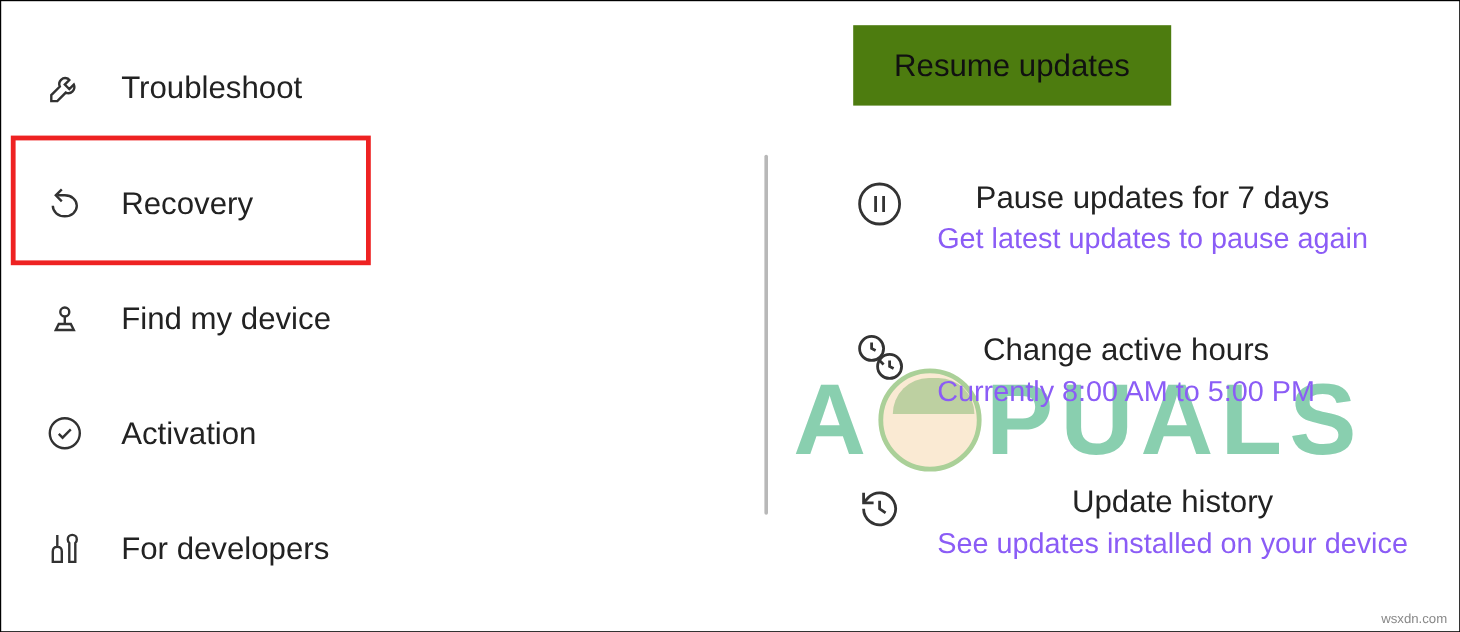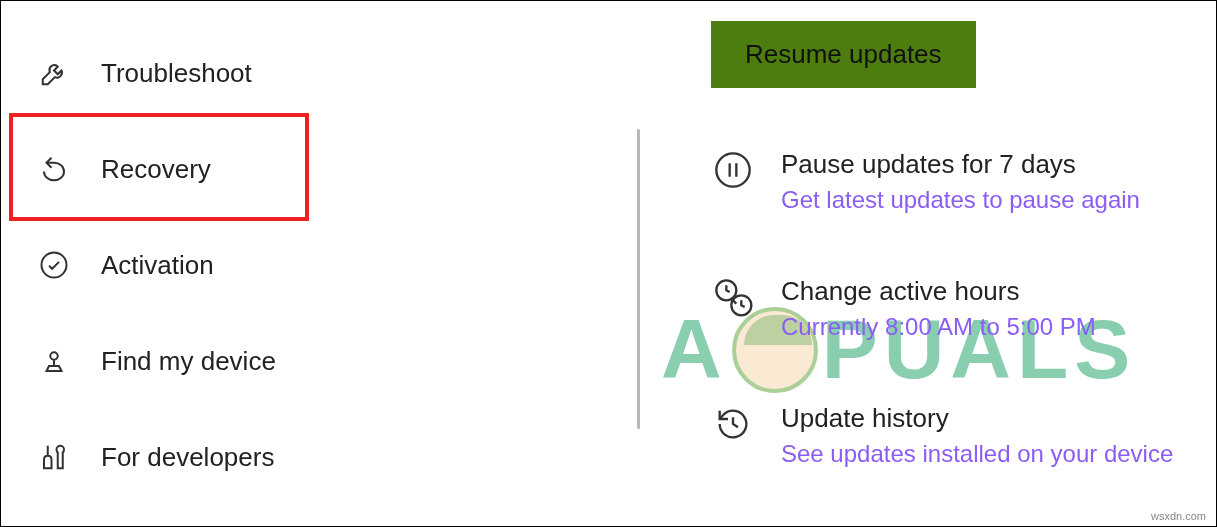--- a/index.html
+++ b/index.html
@@ -10,21 +10,21 @@
     .nav-item { display: flex; align-items: center; height: 96px; padding-left: 36px; cursor: pointer; }
     .nav-icon { width: 34px; height: 34px; display: flex; align-items: center; justify-content: center; color: #323232; flex-shrink: 0; }
     .nav-label { margin-left: 30px; font-size: 26px; color: #222; font-weight: 400; }
     .highlight { position: absolute; top: 112px; left: 8px; width: 300px; height: 108px; border: 4px solid #e22; pointer-events: none; }
     .scrollbar { position: absolute; left: 636px; top: 128px; width: 3px; height: 300px; background: #b8b8b8; border-radius: 2px; }
     .resume-btn { display: inline-block; background: #4d7c0f; padding: 18px 34px; font-size: 26px; color: #111; cursor: pointer; }
     .opt { display: flex; align-items: flex-start; margin-top: 60px; cursor: pointer; }
     .opt:first-of-type { margin-top: 74px; }
     .opt-icon { width: 44px; height: 44px; display: flex; align-items: center; justify-content: center; color: #333; flex-shrink: 0; }
     .opt-text { margin-left: 26px; }
-    .opt-title { font-size: 26px; color: #222; font-weight: 400; line-height: 1.3; }
+    .opt-title { font-size: 26px; color: #222; font-weight: 400; line-height: 1.3; text-align: center; }
     .opt-sub { font-size: 24px; color: #8b5cf6; font-weight: 400; line-height: 1.3; margin-top: 2px; }
     .watermark { position: absolute; left: 660px; top: 300px; display: flex; align-items: center; z-index: -1; opacity: 0.55; }
     .watermark .letter { font-size: 84px; font-weight: 800; color: #2aa86f; letter-spacing: 6px; }
     .watermark .face { width: 86px; height: 86px; border-radius: 50%; background: #f7d9b0; border: 4px solid #6a4; position: relative; margin: 0 4px; }
     .watermark .face::before { content: ""; position: absolute; top: 4px; left: 8px; width: 68px; height: 30px; background: #8a5; border-radius: 30px 30px 0 0; }
     .credit { position: absolute; right: 10px; bottom: 4px; font-size: 11px; color: #888; }
   </style>
 </head>
 <body>
 
@@ -52,35 +52,35 @@
           <path d="M4 14c0 4 3.5 7 8 7s8-3 8-7-3.5-7-8-7H7"></path>
           <path d="M10 3 6 7l4 4"></path>
         </svg>
       </span>
       <span class="nav-label">Recovery</span>
     </div>
 
     <div class="nav-item">
       <span class="nav-icon">
         <svg viewBox="0 0 24 24" width="30" height="30" fill="none" stroke="currentColor" stroke-width="1.6">
+          <circle cx="12" cy="8" r="3"></circle>
+          <path d="M12 11v5M6 20h12l-2-4H8z"></path>
+        </svg>
+      </span>
+      <span class="nav-label">Find my device</span>
+    </div>
+
+    <div class="nav-item">
+      <span class="nav-icon">
+        <svg viewBox="0 0 24 24" width="30" height="30" fill="none" stroke="currentColor" stroke-width="1.6">
           <circle cx="12" cy="12" r="10"></circle>
           <path d="M8 12.5l2.5 2.5L16 9.5"></path>
         </svg>
       </span>
       <span class="nav-label">Activation</span>
-    </div>
-
-    <div class="nav-item">
-      <span class="nav-icon">
-        <svg viewBox="0 0 24 24" width="30" height="30" fill="none" stroke="currentColor" stroke-width="1.6">
-          <circle cx="12" cy="8" r="3"></circle>
-          <path d="M12 11v5M6 20h12l-2-4H8z"></path>
-        </svg>
-      </span>
-      <span class="nav-label">Find my device</span>
     </div>
 
     <div class="nav-item">
       <span class="nav-icon">
         <svg viewBox="0 0 24 24" width="30" height="30" fill="none" stroke="currentColor" stroke-width="1.6">
           <path d="M7 3v8M7 11c-2 0-3 1-3 3v7h6v-7c0-2-1-3-3-3zM17 3a3 3 0 0 0-3 3c0 1 .4 1.8 1 2.4V21h4V8.4c.6-.6 1-1.4 1-2.4a3 3 0 0 0-3-3z"></path>
         </svg>
       </span>
       <span class="nav-label">For developers</span>
     </div>

